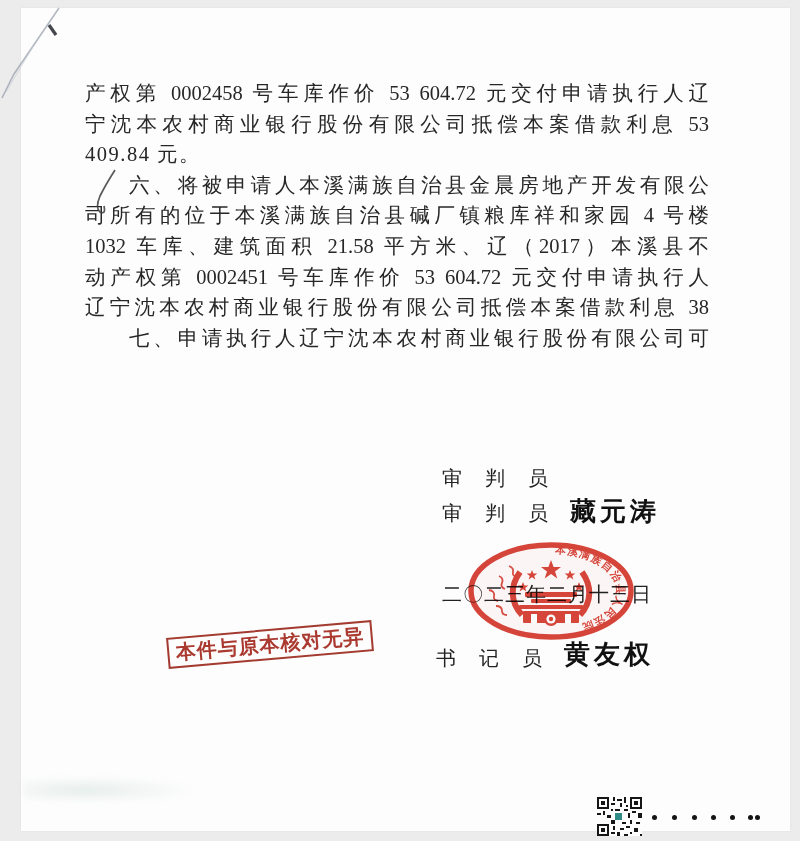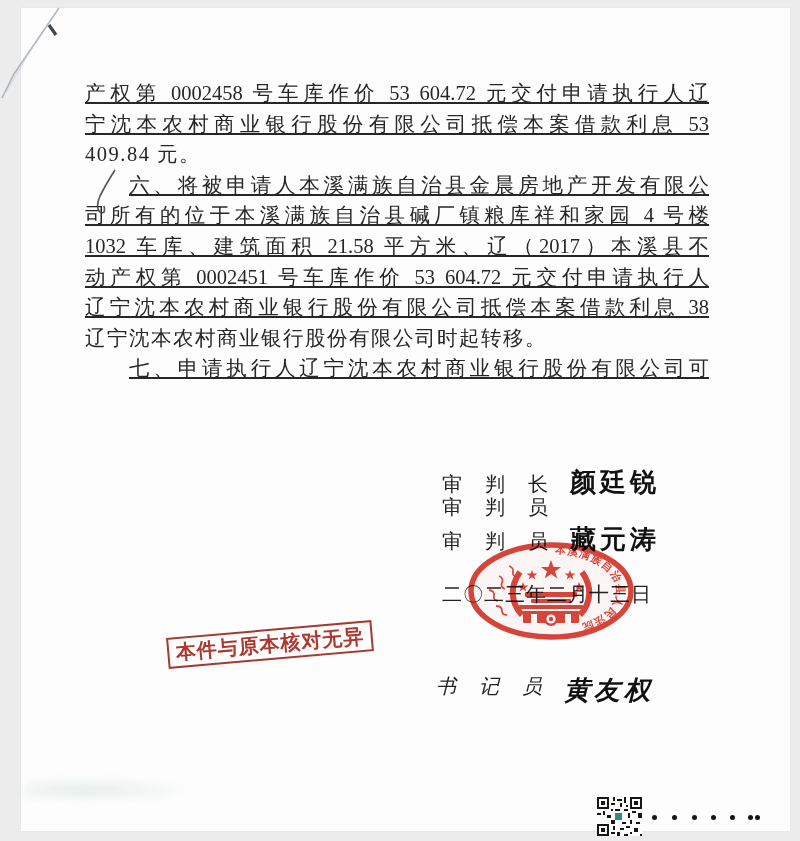--- a/index.html
+++ b/index.html
@@ -14,39 +14,39 @@
     background:#fdfdfd;
     box-shadow:0 0 2px rgba(0,0,0,.06);
   }
   
   .text-block{
     position:absolute;left:85px;top:78px;width:624px;
     font-size:20.5px;line-height:30.6px;color:#272727;
     letter-spacing:1.5px;
   }
   .bline{height:30.6px;white-space:nowrap;}
-  .bline.fill{white-space:normal;text-align:justify;text-align-last:justify;letter-spacing:normal;text-decoration:underline;}
+  .bline.fill{white-space:normal;text-align:justify;text-align-last:justify;letter-spacing:normal;}
   .bline.indent{padding-left:44px;box-sizing:border-box;}
   
   .sig-block{position:absolute;left:442px;top:465px;}
   .sig-row{display:flex;align-items:baseline;height:28.6px;}
   .role{
     display:inline-block;width:106px;font-size:20px;color:#222;
     text-align:justify;text-align-last:justify;
   }
   .name{
     margin-left:22px;font-size:26px;font-weight:bold;color:#111;
     font-family:"DejaVu Sans","Liberation Sans",sans-serif;
     letter-spacing:4px;white-space:nowrap;
   }
   .date-line{
     position:absolute;left:442px;top:581px;font-size:20px;color:#222;
     letter-spacing:1px;white-space:nowrap;z-index:1;
   }
-  .clerk-row{position:absolute;left:436px;top:673px;display:flex;align-items:flex-start;z-index:1;font-style:italic;}
+  .clerk-row{position:absolute;left:436px;top:637px;display:flex;align-items:flex-end;z-index:1;}
   
   .verify-stamp{
     position:absolute;left:167px;top:629px;width:202px;height:27px;
     transform:rotate(-5deg);
     border:2.5px solid #9d2a1e;
     color:#a5281e;font-weight:bold;font-size:20px;line-height:26px;
     text-align:center;letter-spacing:1px;white-space:nowrap;
     mix-blend-mode:multiply;opacity:.92;
   }
   .seal{position:absolute;left:465px;top:540px;mix-blend-mode:multiply;opacity:.93;z-index:2;}
@@ -74,33 +74,28 @@
 
 <div class="text-block">
   <div class="bline fill">产权第 0002458 号车库作价 53 604.72 元交付申请执行人辽</div>
   <div class="bline fill">宁沈本农村商业银行股份有限公司抵偿本案借款利息 53</div>
   <div class="bline">409.84 元。</div>
   <div class="bline fill indent">六、将被申请人本溪满族自治县金晨房地产开发有限公</div>
   <div class="bline fill">司所有的位于本溪满族自治县碱厂镇粮库祥和家园 4 号楼</div>
   <div class="bline fill">1032 车库、建筑面积 21.58 平方米、辽（2017）本溪县不</div>
   <div class="bline fill">动产权第 0002451 号车库作价 53 604.72 元交付申请执行人</div>
   <div class="bline fill">辽宁沈本农村商业银行股份有限公司抵偿本案借款利息 38</div>
-  <div class="bline">辽宁沈本农村商业银行股份有限公司时起转移。</div>
   <div class="bline fill indent">七、申请执行人辽宁沈本农村商业银行股份有限公司可</div>
 </div>
 
 <svg class="penmark" width="34" height="52" viewBox="0 0 34 52">
   <path d="M27 2 Q18 16 12 28 Q7 40 12 44 Q18 47 16 38" stroke="#3c3c3c" stroke-width="1.7" fill="none" opacity="0.85"></path>
 </svg>
 
 <div class="sig-block">
-  <div class="sig-row">
-    <span class="role">审判长</span>
-    <span class="name">颜廷锐</span>
-  </div>
   <div class="sig-row">
     <span class="role">审判员</span>
   </div>
   <div class="sig-row">
     <span class="role">审判员</span>
     <span class="name">藏元涛</span>
   </div>
 </div>
 
 <div class="date-line">二〇二三年二月十三日</div>

